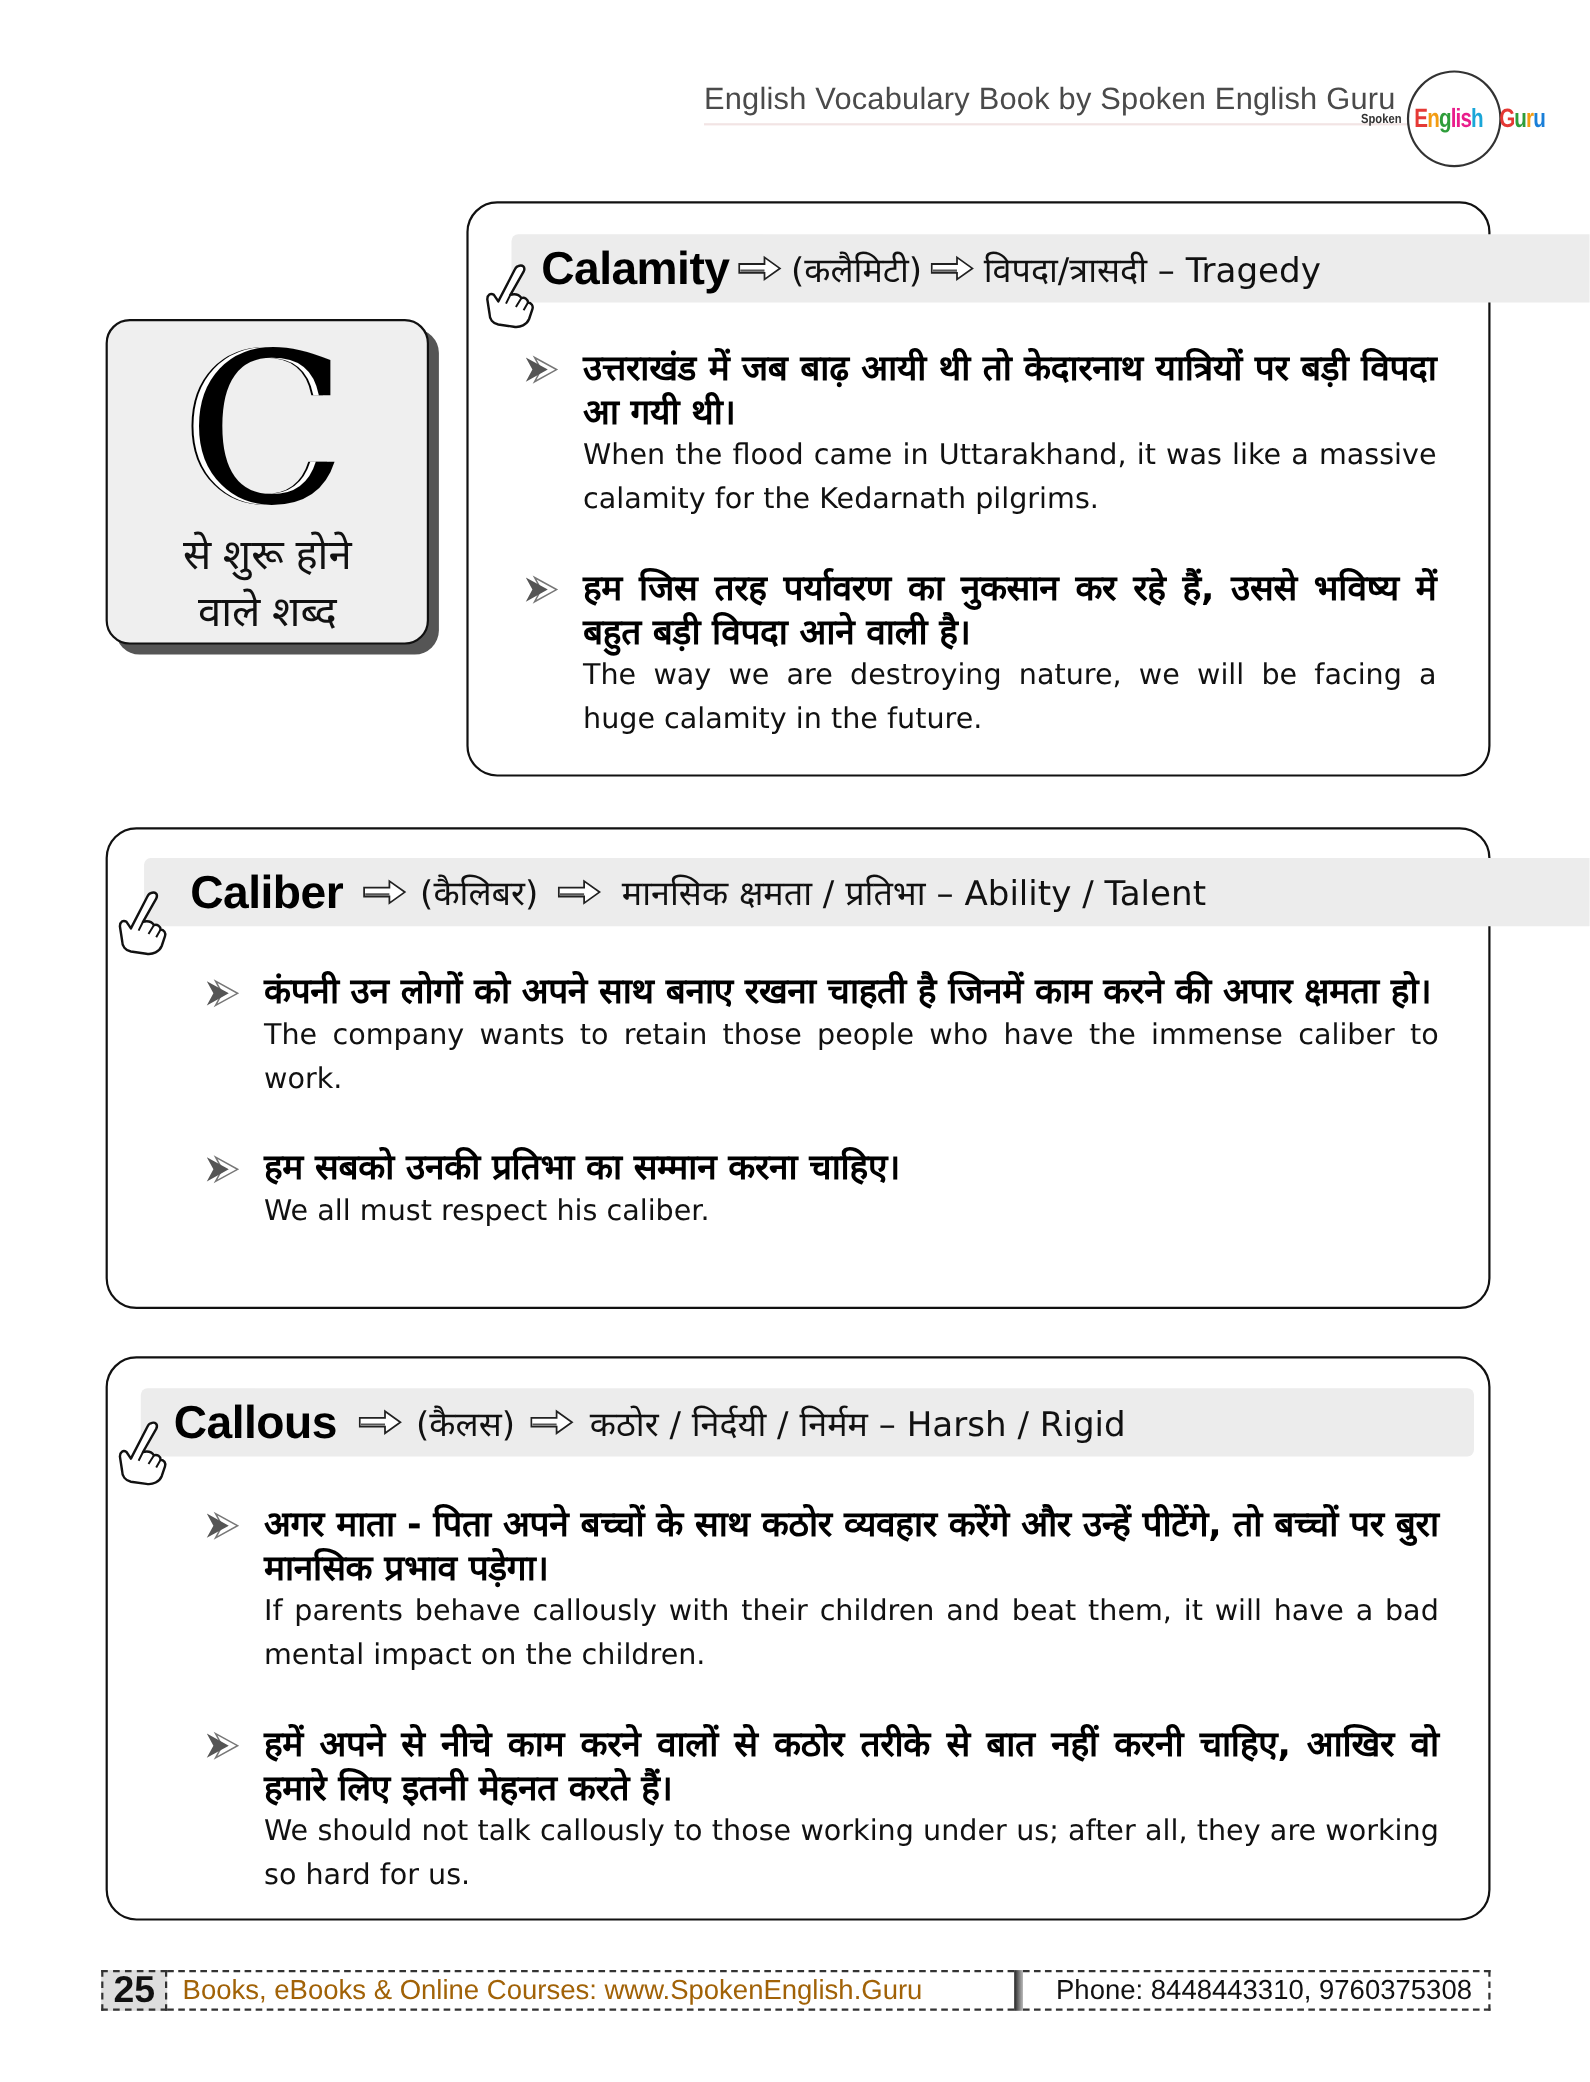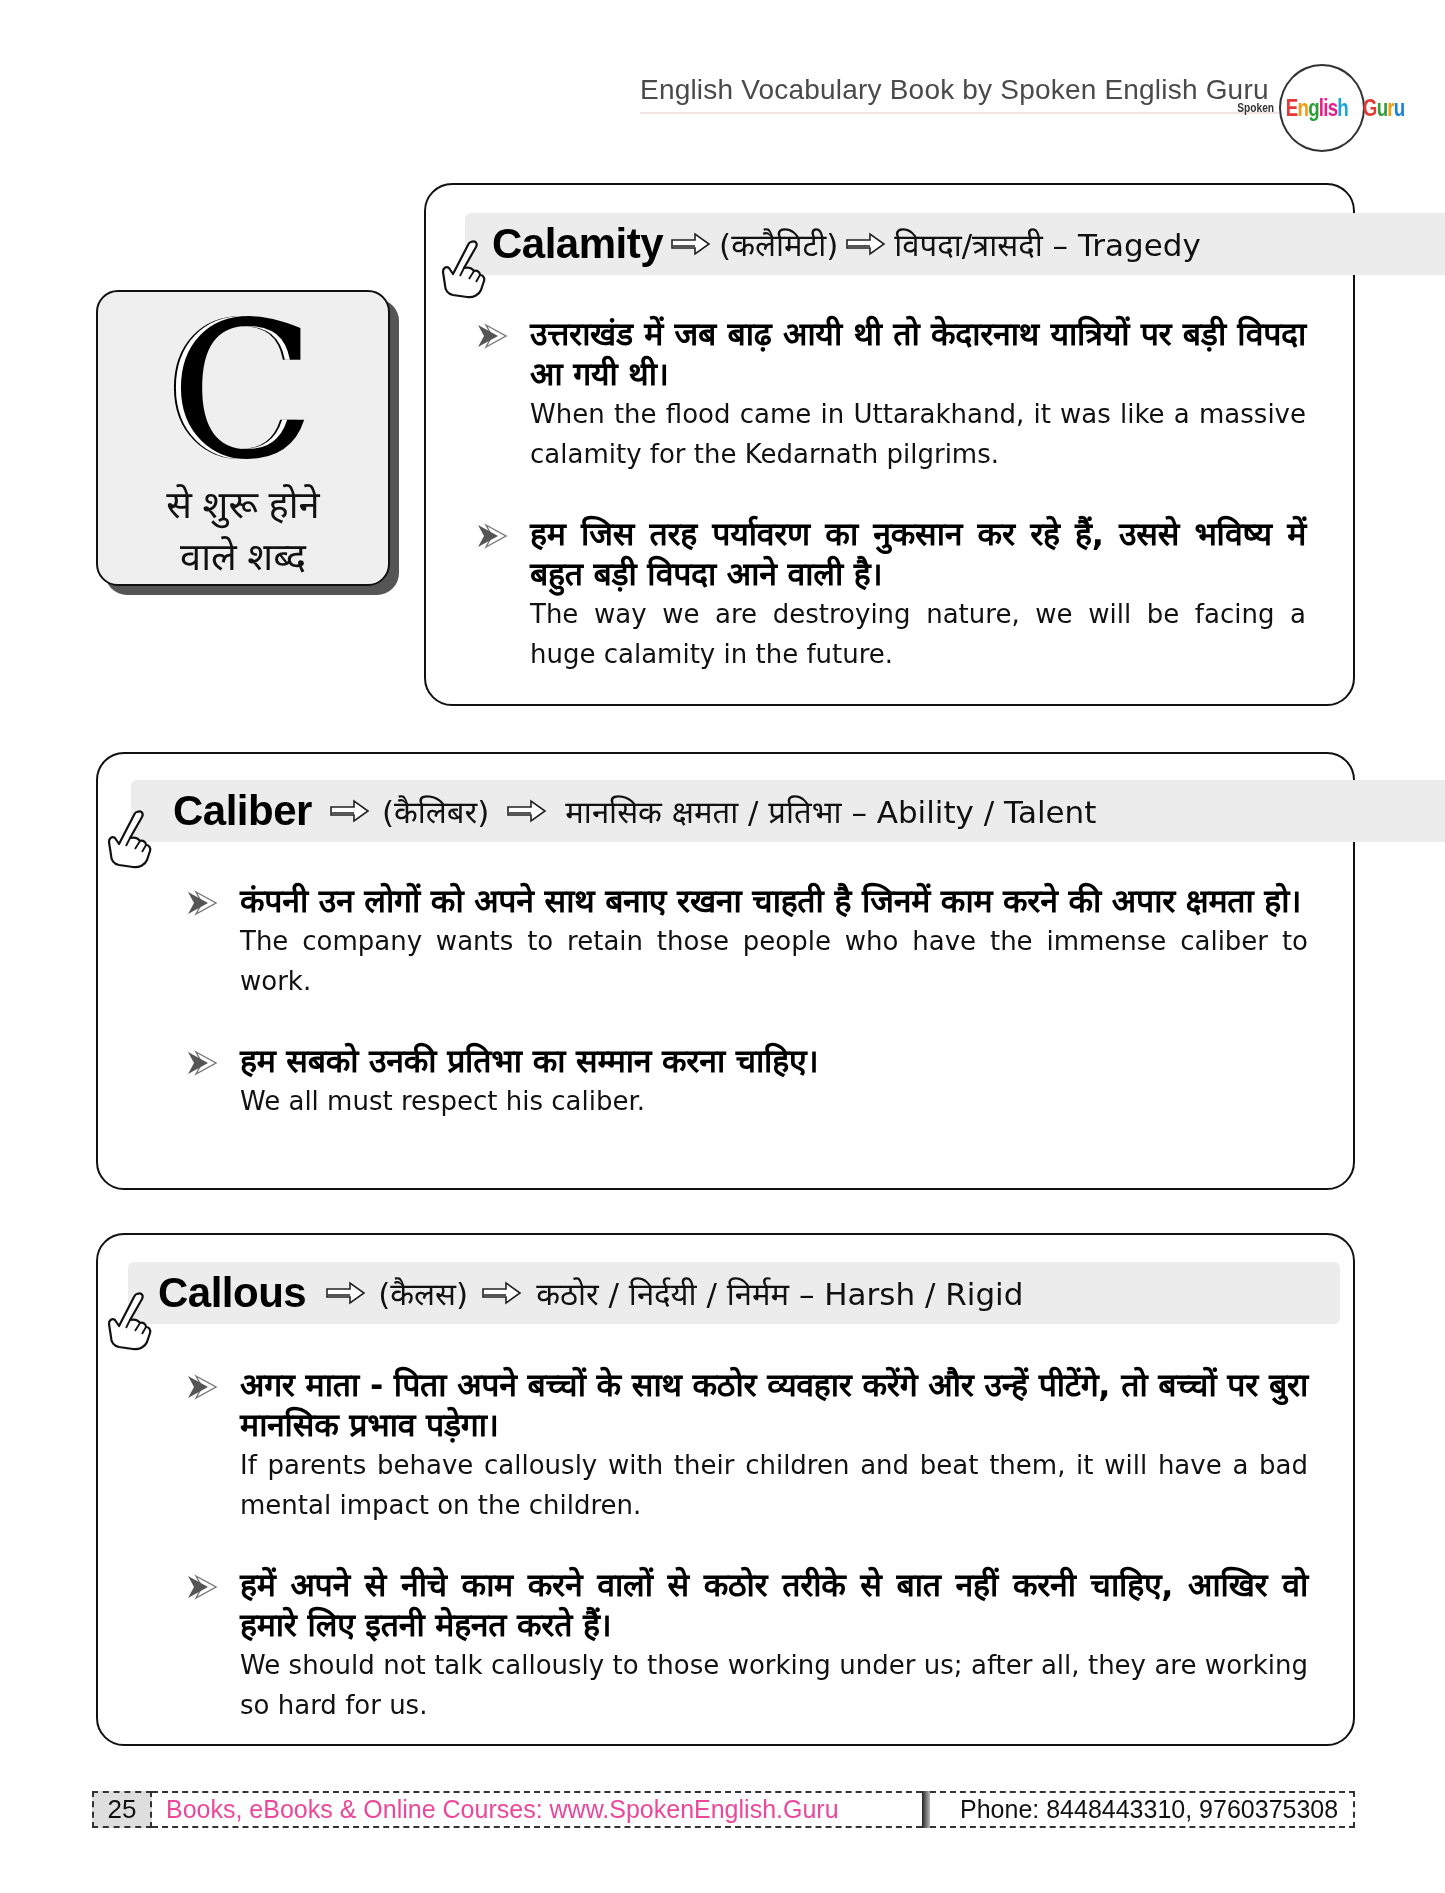--- a/index.html
+++ b/index.html
@@ -32,22 +32,22 @@
   .hand { position:absolute; width:52px; height:62px; }
 
   .entries { position:absolute; }
   .entry { position:relative; padding-left:54px; margin-bottom:40px; }
   .entry .bullet { position:absolute; left:0; top:8px; width:34px; height:28px; }
   .entry .hi { font-family:"DejaVu Sans", sans-serif; font-weight:bold; font-size:32px; line-height:40px; color:#000; text-align:justify; letter-spacing:-0.3px; }
   .entry .en { font-family:"DejaVu Sans", sans-serif; font-size:26px; line-height:40px; color:#111; text-align:justify; }
 
   
   .footer { position:absolute; left:92px; top:1791px; width:1263px; height:37px; display:flex; font-family:"Liberation Sans", sans-serif; font-size:25px; }
-  .footer .pg { width:60px; border:2px dashed #333; background:#dedede; font-weight:normal; font-size:26px; display:flex; align-items:center; justify-content:center; box-sizing:border-box; }
-  .footer .links { flex:0 0 770px; border-top:2px dashed #333; border-bottom:2px dashed #333; display:flex; align-items:center; padding-left:14px; box-sizing:border-box; color:#ec4899; }
+  .footer .pg { width:60px; border:2px dashed #333; background:#dedede; font-weight:bold; font-size:34px; display:flex; align-items:center; justify-content:center; box-sizing:border-box; }
+  .footer .links { flex:0 0 770px; border-top:2px dashed #333; border-bottom:2px dashed #333; display:flex; align-items:center; padding-left:14px; box-sizing:border-box; color:#a16207; }
   .footer .divider { width:8px; background:linear-gradient(90deg,#222,#bbb); }
   .footer .phone { flex:1; border:2px dashed #333; border-left:none; display:flex; align-items:center; padding-left:30px; box-sizing:border-box; color:#111; }
 </style>
 </head>
 <body>
 
 <svg width="0" height="0" style="position:absolute">
   <defs>
     <symbol id="sym-arrow" viewBox="0 0 40 24">
       <path d="M1 8 H24 V2 L38 12 L24 22 V16 H1 Z" fill="#fff" stroke="#222" stroke-width="1.6"></path>

